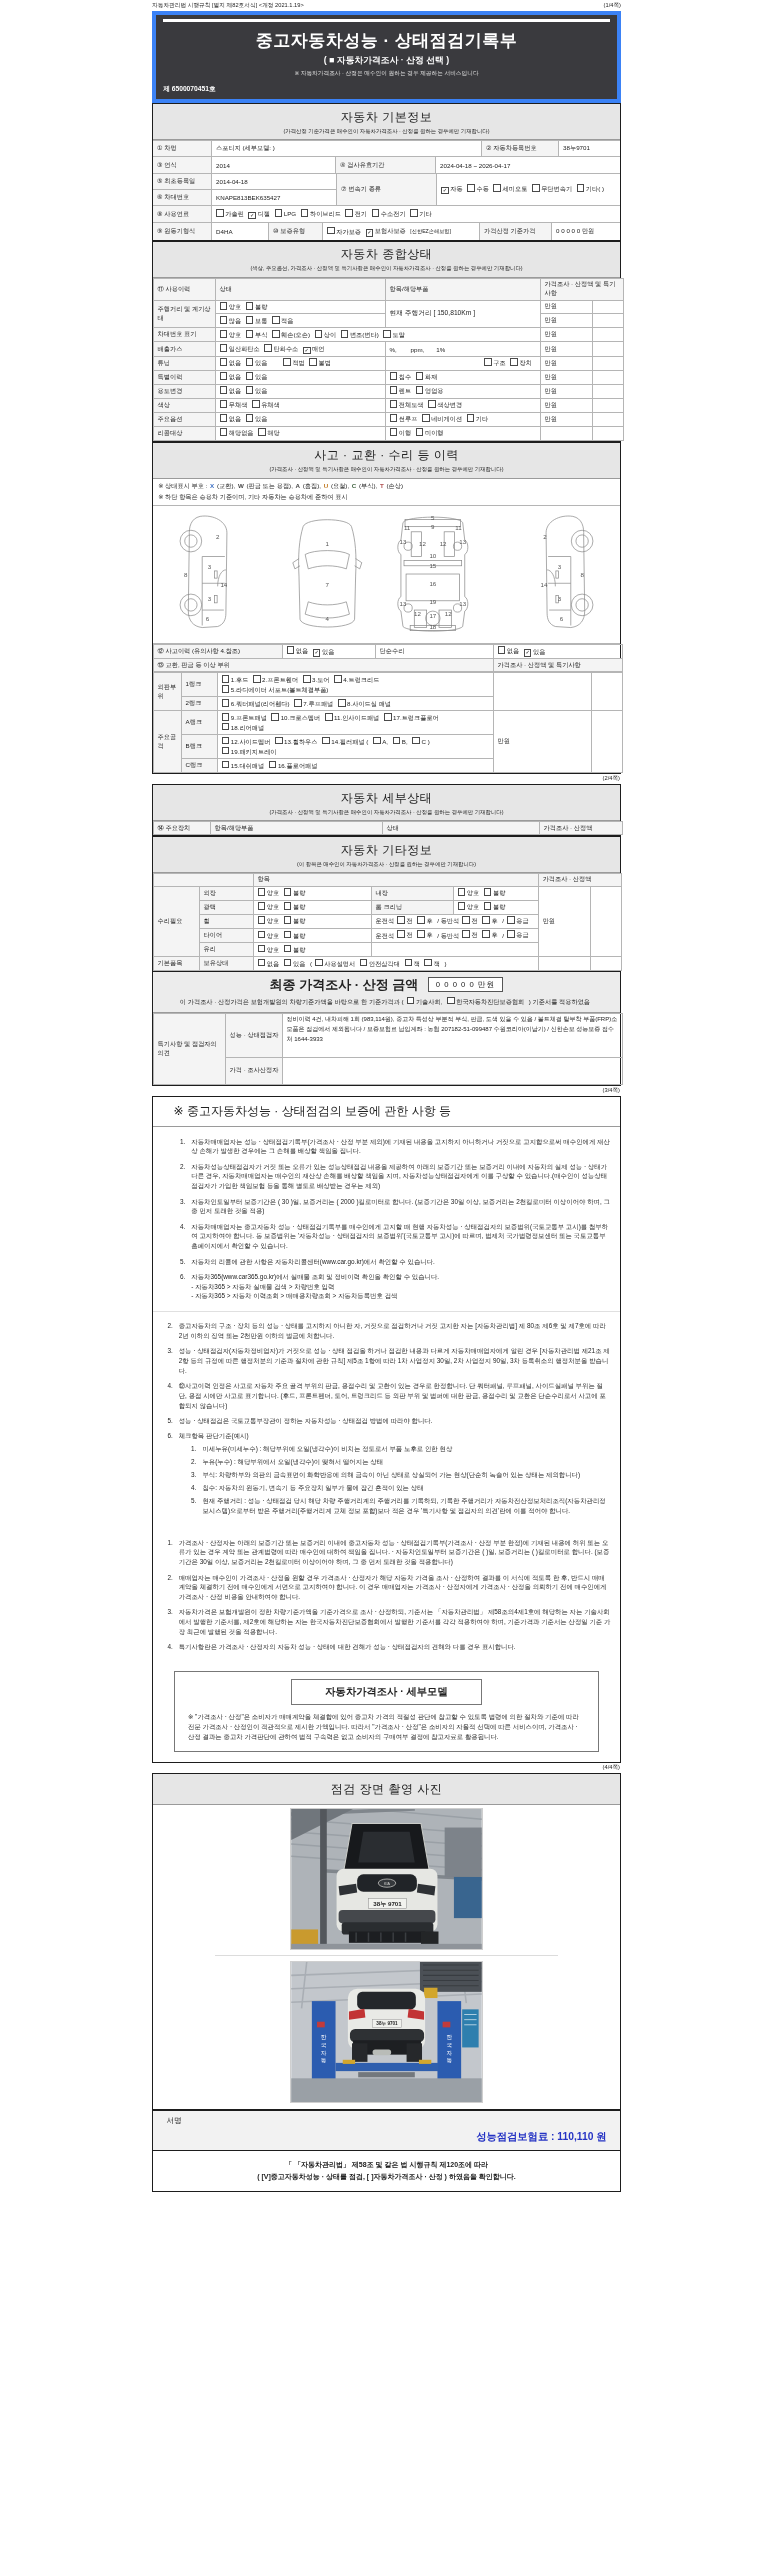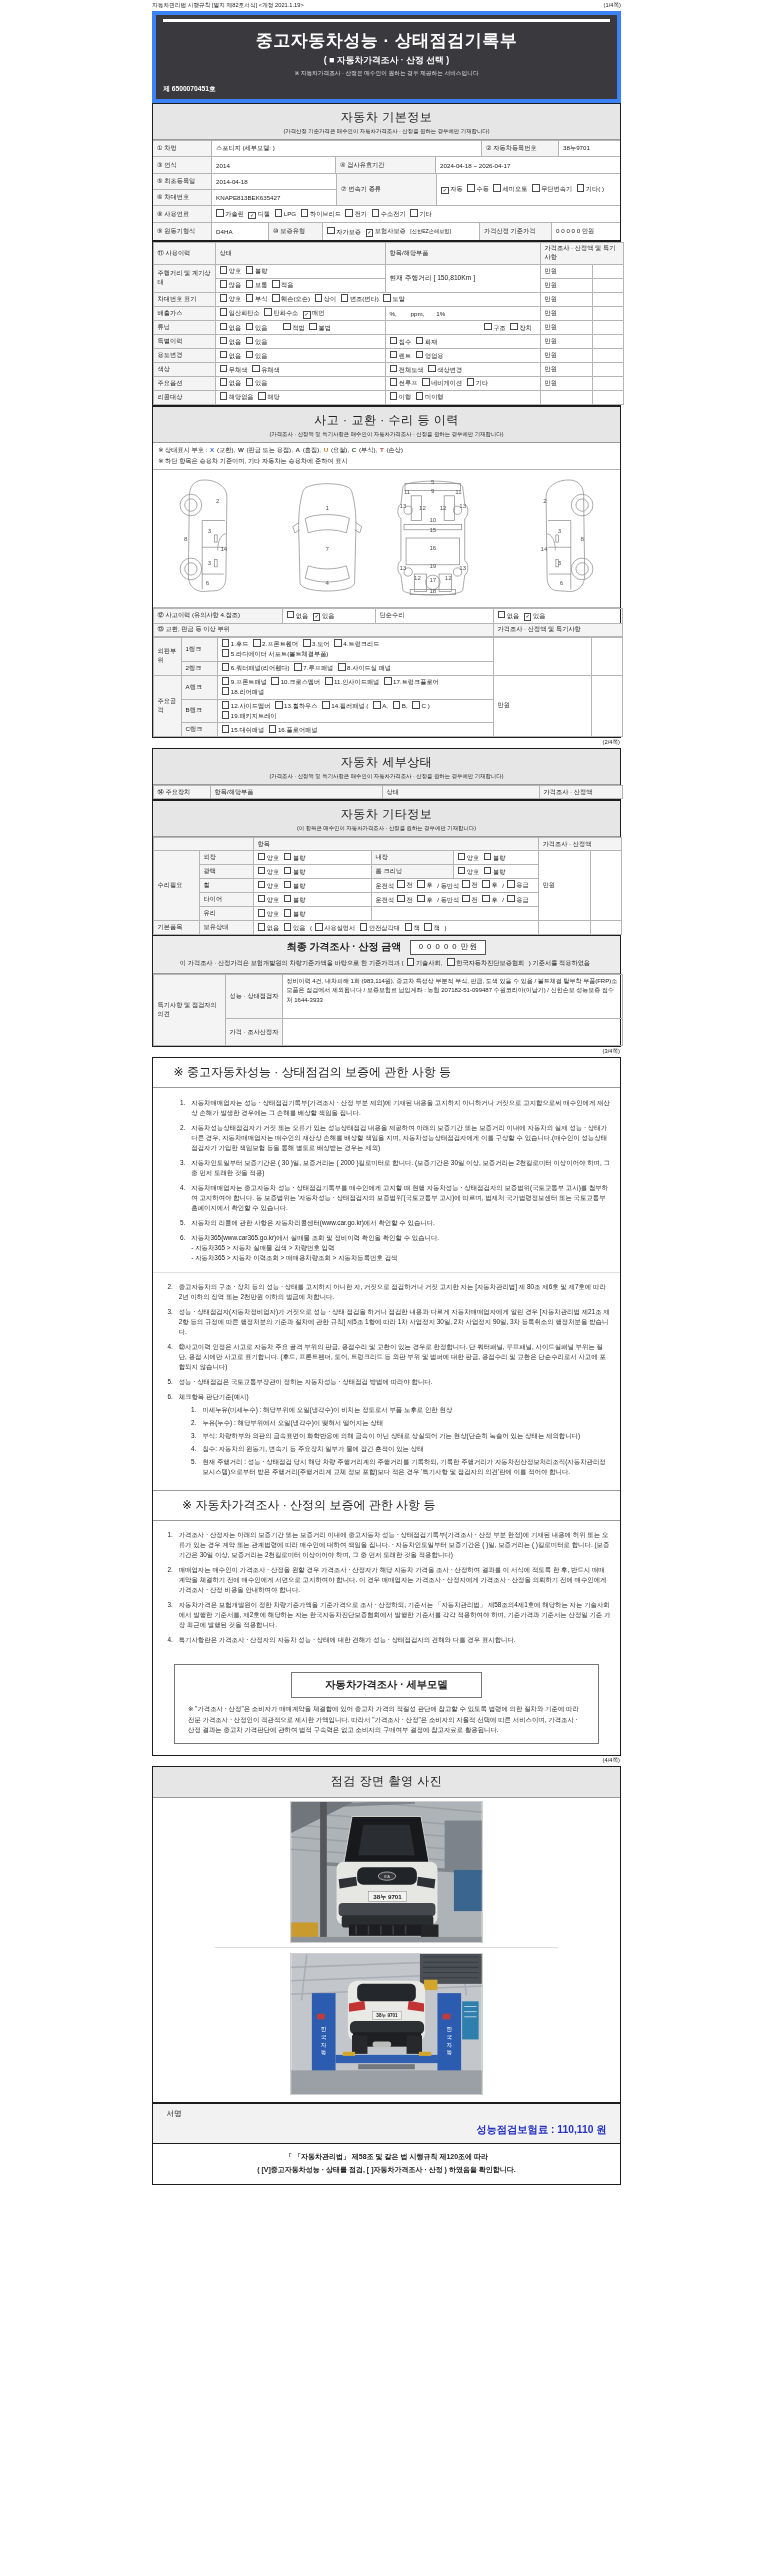--- a/index.html
+++ b/index.html
@@ -41,21 +41,21 @@
   .ol{font-size:6.2px}
   .ot{font-size:6.2px;margin-right:3.1px}
   .sm{font-size:5.2px}
   
   .legend{font-size:6.2px;padding:3.1px 5.2px;border-bottom:0.5px solid #b5b5b5;background:#fff}
   .legend .code{font-weight:bold;margin:0 1px}
   .diagwrap{border-bottom:0.5px solid #b5b5b5;padding:3.1px 0;background:#fff;text-align:center}
   
   .finbox{border-top:1px solid #1d1d1d;background:#ececec;padding:3.6px 5.2px 4.1px 5.2px;border-bottom:0.5px solid #9a9a9a}
   .finrow{display:flex;justify-content:center;align-items:center;gap:9.3px}
-  .finlabel{font-size:10px;font-weight:bold}
+  .finlabel{font-size:13px;font-weight:bold}
   .finval{font-size:7.7px;border:0.5px solid #555;background:#fff;padding:1.5px 7.2px;letter-spacing:1px}
   .finnote{font-size:5.7px;text-align:center;margin-top:3.1px}
   
   .nh{font-size:12px;padding:6.2px 5.2px 6.2px 20.6px;border-bottom:0.5px solid #9a9a9a}
   .nlist{padding:4.1px 9.3px 4.1px 0}
   .nitem{display:flex;margin:5.2px 0 5.2px 27px;font-size:6.4px;line-height:1.55}
   .nitem.outer{margin-left:14.4px}
   .nitem .nn{width:11.3px;flex:none}
   .nsub{margin:3.1px 0 3.1px 12.4px;display:flex}
   .ibox{border:0.5px solid #777;margin:9.3px 20.6px 10.3px 20.6px;padding:0 13.4px 8.2px 13.4px}
@@ -150,20 +150,24 @@
             <span class="opt"><span class="cb ck">✓</span><span class="ol">보험사보증</span></span>
             <span class="ot sm">[신한EZ손해보험]</span>
           </div>
         <div class="fc lab" style="width:72px">가격산정 기준가격</div>
         <div class="fc" style="flex:1">0 0 0 0 0 만원</div>
       </div>
     </div>
   </div>
 
   <div class="sec">
+    <div class="band">
+      <div class="bt">자동차 종합상태</div>
+      <div class="bn">(색상, 주요옵션, 가격조사 · 산정액 및 특기사항은 매수인이 자동차가격조사 · 산정을 원하는 경우에만 기재합니다)</div>
+    </div>
     <table class="t">
       <colgroup>
           <col style="width:62px">
           <col style="width:170px">
           <col style="width:155px">
           <col style="width:52px">
           <col style="width:31px">
         </colgroup>
       <tbody>
           <tr>
@@ -563,21 +567,20 @@
               <span style="flex: 1 1 0%;">부식: 차량하부와 외판의 금속표면이 화학반응에 의해 금속이 아닌 상태로 상실되어 가는 현상(단순히 녹슬어 있는 상태는 제외합니다)</span>
             </div><div class="nsub">
               <span class="nn">4.</span>
               <span style="flex: 1 1 0%;">침수: 자동차의 원동기, 변속기 등 주요장치 일부가 물에 잠긴 흔적이 있는 상태</span>
             </div><div class="nsub">
               <span class="nn">5.</span>
               <span style="flex: 1 1 0%;">현재 주행거리 : 성능 · 상태점검 당시 해당 차량 주행거리계의 주행거리를 기록하되, 기록한 주행거리가 자동차전산정보처리조직(자동차관리정보시스템)으로부터 받은 주행거리(주행거리계 교체 정보 포함)보다 적은 경우 '특기사항 및 점검자의 의견'란에 이를 적어야 합니다.</span>
             </div></span>
         </div>
       </div>
-    <div class="nh" style="border-top:0.5px solid #9a9a9a;padding-left:29px">※ 자동차가격조사 · 산정의 보증에 관한 사항 등</div>
     <div class="nlist" id="notice-listC">
         <div class="nitem outer">
           <span class="nn">1.</span>
           <span style="flex: 1 1 0%;">가격조사 · 산정자는 아래의 보증기간 또는 보증거리 이내에 중고자동차 성능 · 상태점검기록부(가격조사 · 산정 부분 한정)에 기재된 내용에 허위 또는 오류가 있는 경우 계약 또는 관계법령에 따라 매수인에 대하여 책임을 집니다.  · 자동차인도일부터 보증기간은 (      )일, 보증거리는 (      )킬로미터로 합니다. (보증기간은 30일 이상, 보증거리는 2천킬로미터 이상이어야 하며, 그 중 먼저 도래한 것을 적용합니다)</span>
         </div>
         <div class="nitem outer">
           <span class="nn">2.</span>
           <span style="flex: 1 1 0%;">매매업자는 매수인이 가격조사 · 산정을 원할 경우 가격조사 · 산정자가 해당 자동차 가격을 조사 · 산정하여 결과를 이 서식에 적도록 한 후, 반드시 매매계약을 체결하기 전에 매수인에게 서면으로 고지하여야 합니다. 이 경우 매매업자는 가격조사 · 산정자에게 가격조사 · 산정을 의뢰하기 전에 매수인에게 가격조사 · 산정 비용을 안내하여야 합니다.</span>
         </div>
         <div class="nitem outer">

